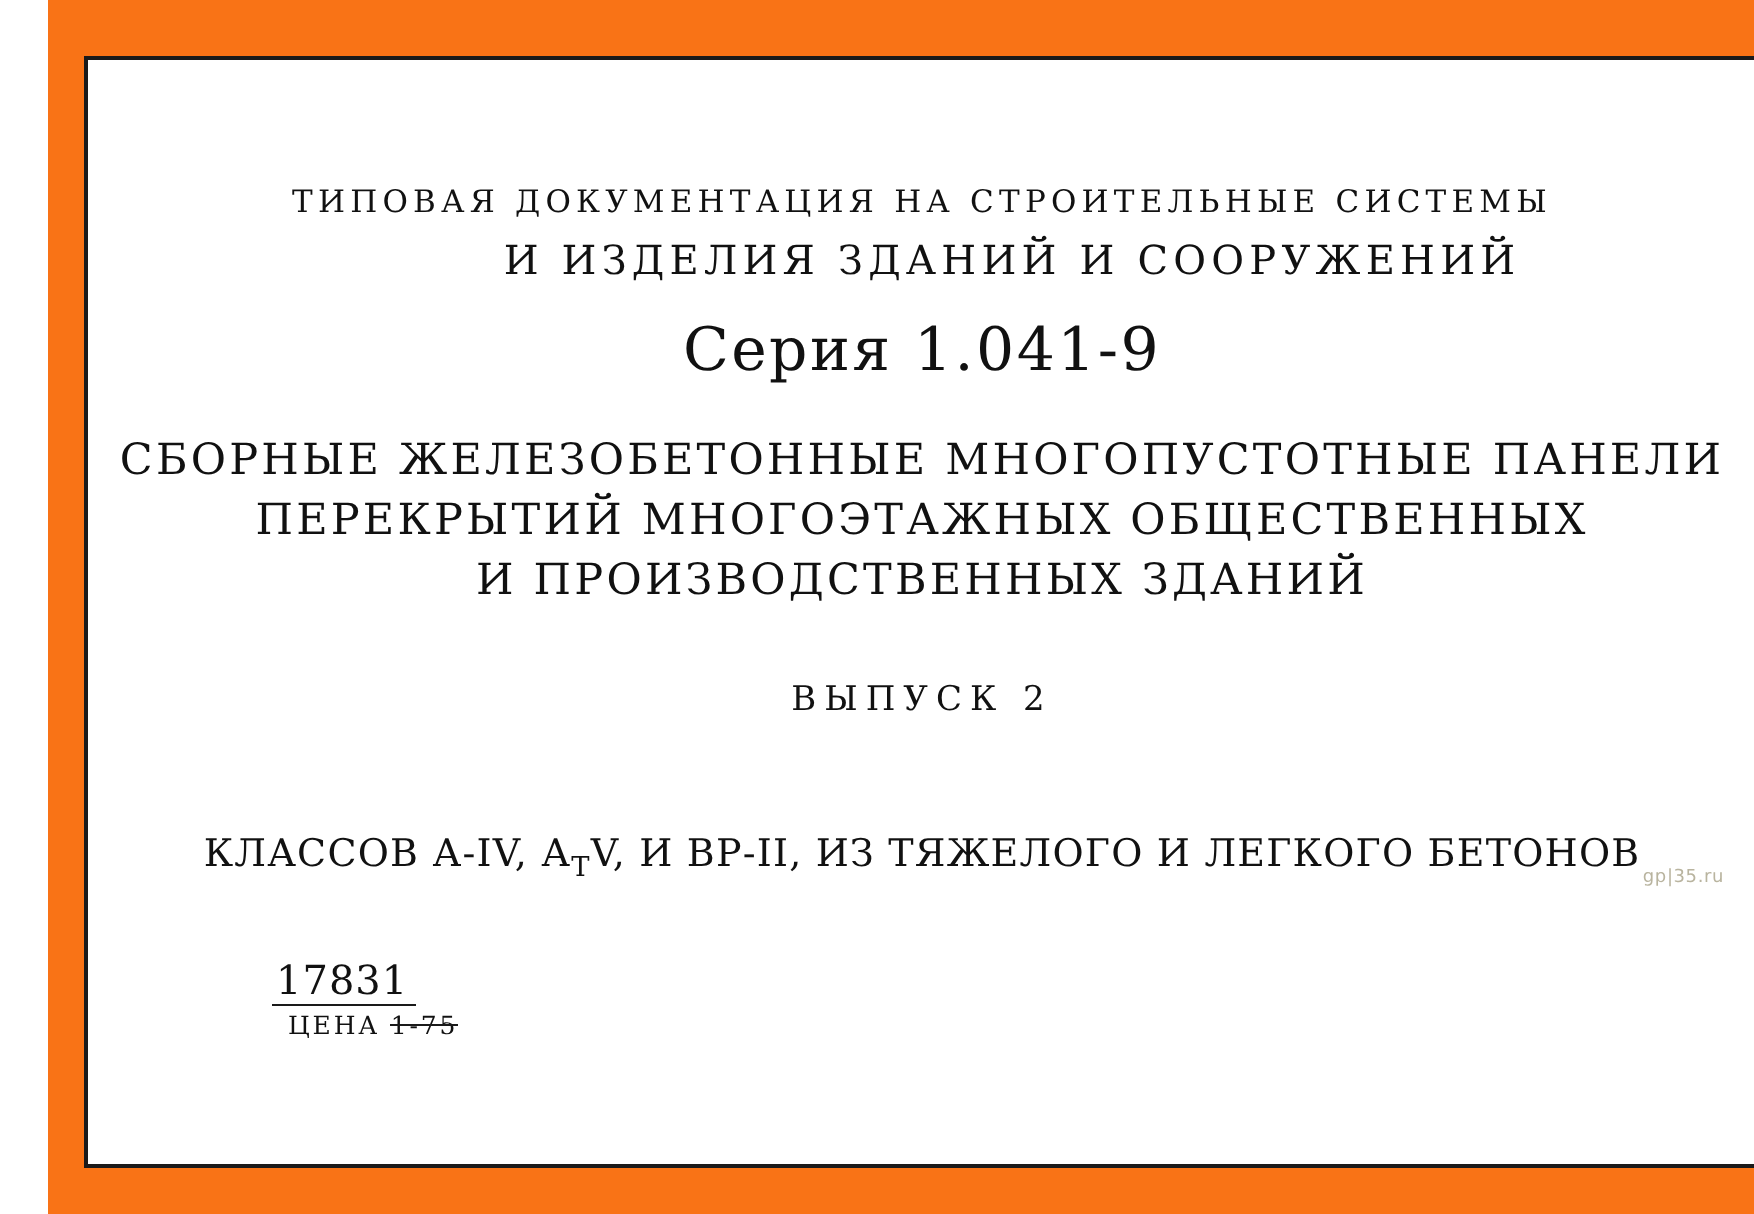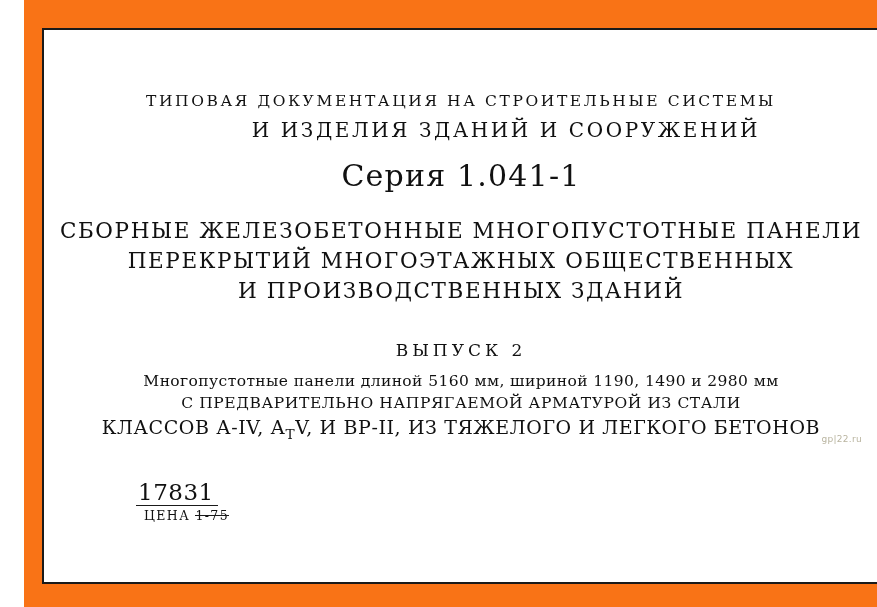--- a/index.html
+++ b/index.html
@@ -127,21 +127,21 @@
   }
   
   #code-block {
     position: absolute;
     left: 92px;
     top: 450px;
     text-align: left;
     line-height: 1.05;
   }
   #code-number {
-    font-size: 23px;
+    font-size: 20px;
     letter-spacing: 0.5px;
     padding: 0 4px 1px 2px;
     border-bottom: 1.6px solid #1a1a1a;
     display: inline-block;
   }
   #price-line {
     font-size: 12.5px;
     letter-spacing: 1.4px;
     text-transform: uppercase;
     margin-top: 3px;
@@ -177,35 +177,33 @@
 <body>
 
 <div id="page">
 
   <div id="doc-frame">
     <div class="content">
 
       <div class="ln head1">ТИПОВАЯ ДОКУМЕНТАЦИЯ НА СТРОИТЕЛЬНЫЕ СИСТЕМЫ</div>
       <div class="ln head2">И ИЗДЕЛИЯ ЗДАНИЙ И СООРУЖЕНИЙ</div>
 
-      <div class="ln series">Серия 1.041-1</div>
+      <div class="ln series">Серия 1.041-9</div>
 
       <div class="ln title2">ПЕРЕКРЫТИЙ МНОГОЭТАЖНЫХ ОБЩЕСТВЕННЫХ</div>
       <div class="ln title1">СБОРНЫЕ ЖЕЛЕЗОБЕТОННЫЕ МНОГОПУСТОТНЫЕ ПАНЕЛИ</div>
       <div class="ln title3">И ПРОИЗВОДСТВЕННЫХ ЗДАНИЙ</div>
 
       <div class="ln issue">ВЫПУСК 2</div>
 
-      <div class="ln desc1">Многопустотные панели длиной 5160 мм, шириной 1190, 1490 и 2980 мм</div>
-      <div class="ln desc2">С ПРЕДВАРИТЕЛЬНО НАПРЯГАЕМОЙ АРМАТУРОЙ ИЗ СТАЛИ</div>
       <div class="ln desc3"><span>КЛАССОВ А-IV, А</span><span class="sub">Т</span><span>V, И Вр-II, ИЗ ТЯЖЕЛОГО И ЛЕГКОГО БЕТОНОВ</span></div>
 
       <div id="code-block">
         <div id="code-number">17831</div>
         <div id="price-line"><span>ЦЕНА</span>&nbsp;<span class="price-val price-strike">1-75</span></div>
       </div>
 
-      <div id="watermark">gp|22.ru</div>
+      <div id="watermark">gp|35.ru</div>
 
     </div>
   </div>
 
 </div>
 
 </body></html>

